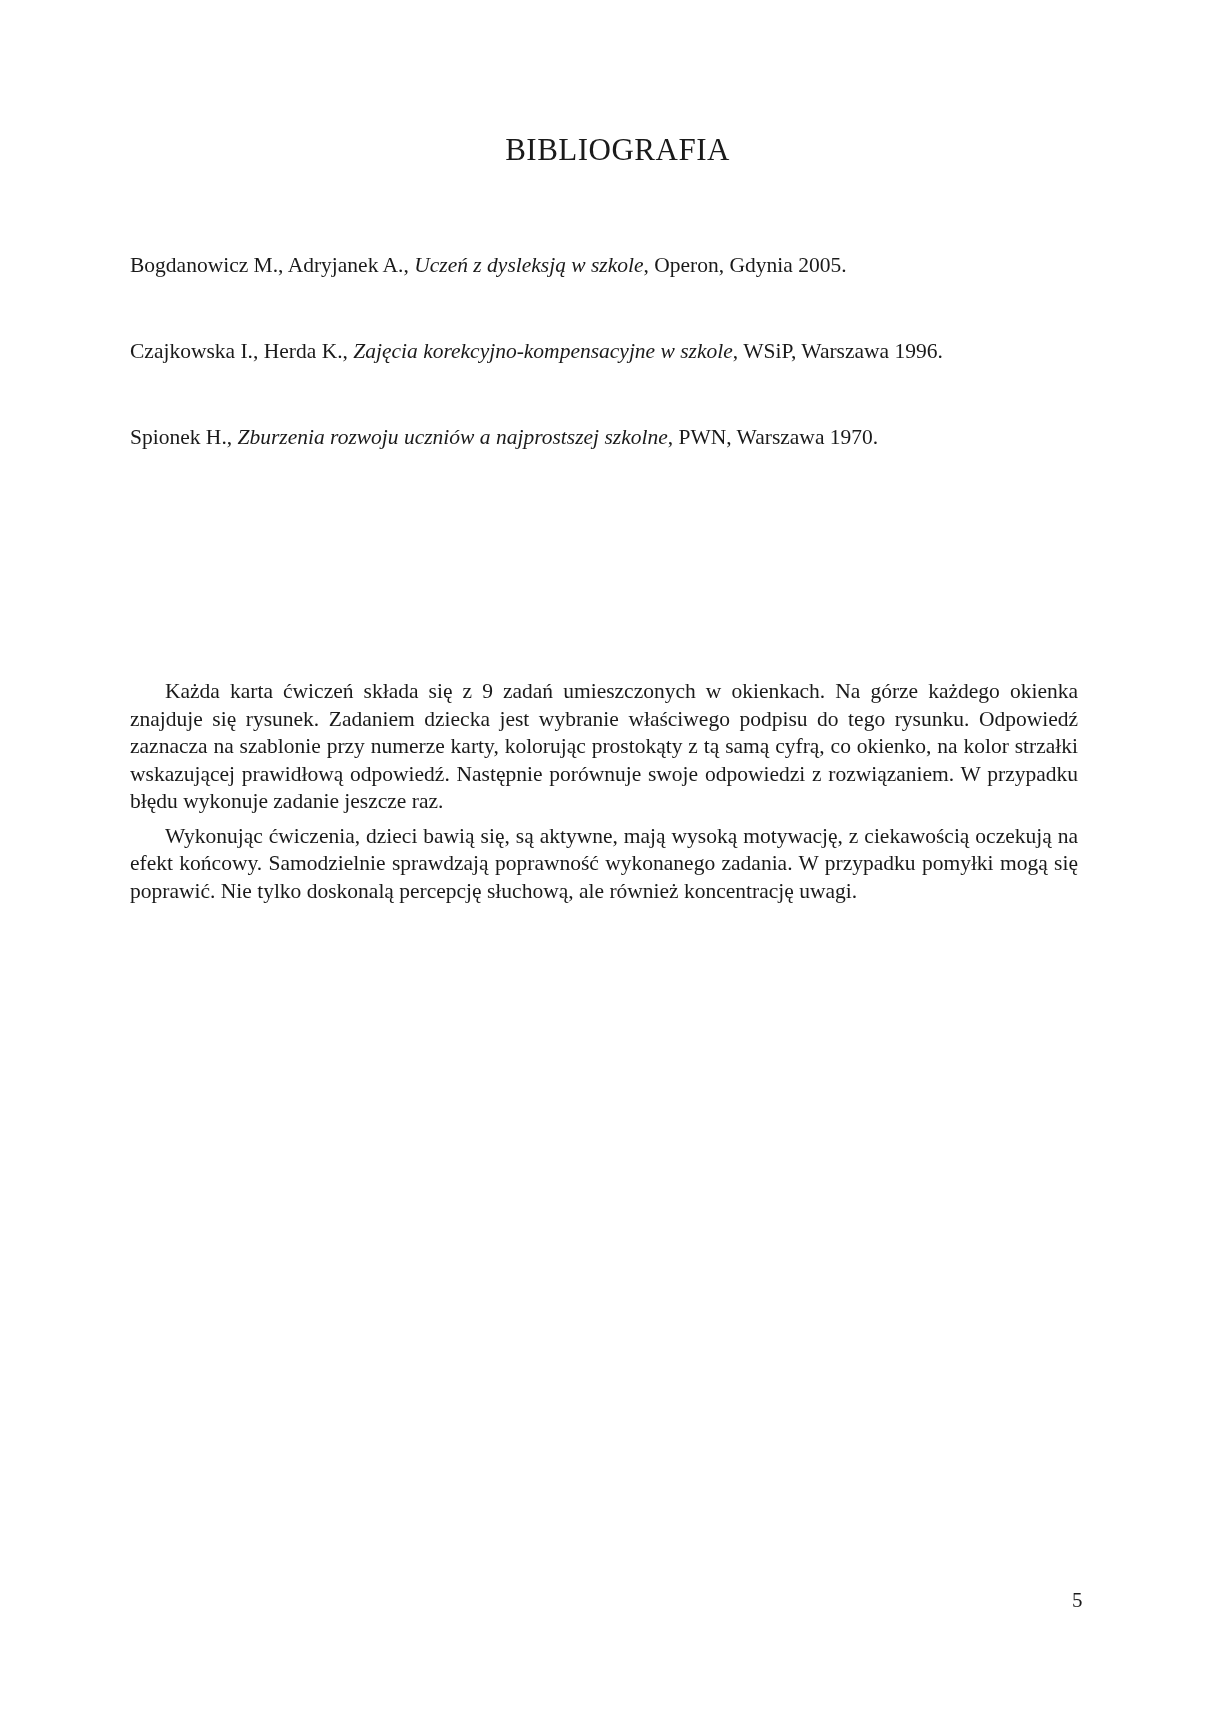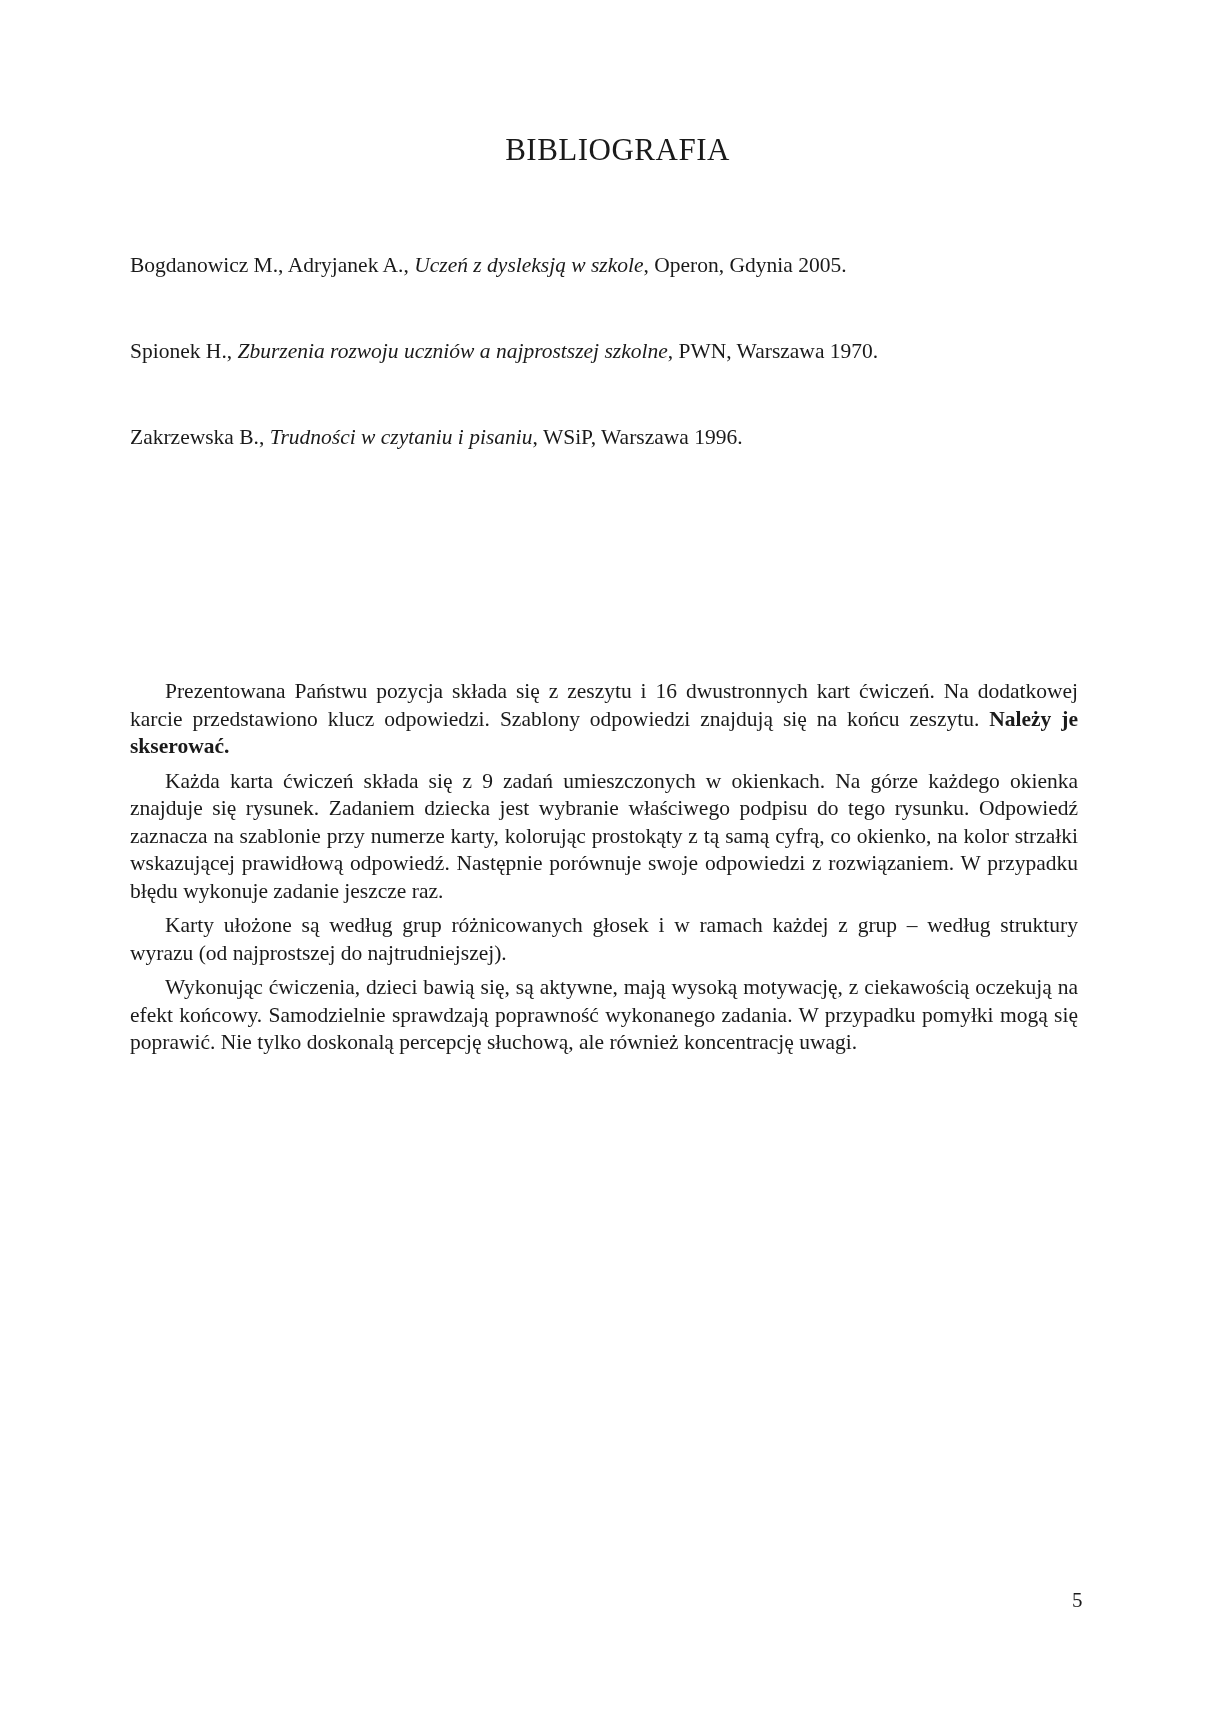--- a/index.html
+++ b/index.html
@@ -21,26 +21,24 @@
 </style>
 </head>
 <body>
 
 <div class="page">
 
   <h1 class="h1 bib-title">BIBLIOGRAFIA</h1>
 
   <ul class="bib">
     <li><span>Bogdanowicz M., Adryjanek A., </span><i>Uczeń z dysleksją w szkole</i><span>, Operon, Gdynia 2005.</span></li>
+    <li><span>Czajkowska I., Herda K., </span><i>Zajęcia korekcyjno-kompensacyjne w szkole</i><span>, WSiP, Warszawa 1996.</span></li>
     <li><span>Spionek H., </span><i>Zburzenia rozwoju uczniów a najprostszej szkolne</i><span>, PWN, Warszawa 1970.</span></li>
-    <li><span>Zakrzewska B., </span><i>Trudności w czytaniu i pisaniu</i><span>, WSiP, Warszawa 1996.</span></li>
   </ul>
 
 
   <div class="body">
-    <p><span>Prezentowana Państwu pozycja składa się z zeszytu i 16 dwustronnych kart ćwiczeń. Na dodatkowej karcie przedstawiono klucz odpowiedzi. Szablony odpowiedzi znajdują się na końcu zeszytu. </span><b>Należy je skserować.</b></p>
     <p>Każda karta ćwiczeń składa się z 9 zadań umieszczonych w okienkach. Na górze każdego okienka znajduje się rysunek. Zadaniem dziecka jest wybranie właściwego podpisu do tego rysunku. Odpowiedź zaznacza na szablonie przy numerze karty, kolorując prostokąty z tą samą cyfrą, co okienko, na kolor strzałki wskazującej prawidłową odpowiedź. Następnie porównuje swoje odpowiedzi z rozwiązaniem. W przypadku błędu wykonuje zadanie jeszcze raz.</p>
-    <p>Karty ułożone są według grup różnicowanych głosek i w ramach każdej z grup – według struktury wyrazu (od najprostszej do najtrudniejszej).</p>
     <p>Wykonując ćwiczenia, dzieci bawią się, są aktywne, mają wysoką motywację, z ciekawością oczekują na efekt końcowy. Samodzielnie sprawdzają poprawność wykonanego zadania. W przypadku pomyłki mogą się poprawić. Nie tylko doskonalą percepcję słuchową, ale również koncentrację uwagi.</p>
   </div>
 
   <div class="pageno">5</div>
 </div>
 
 </body></html>

